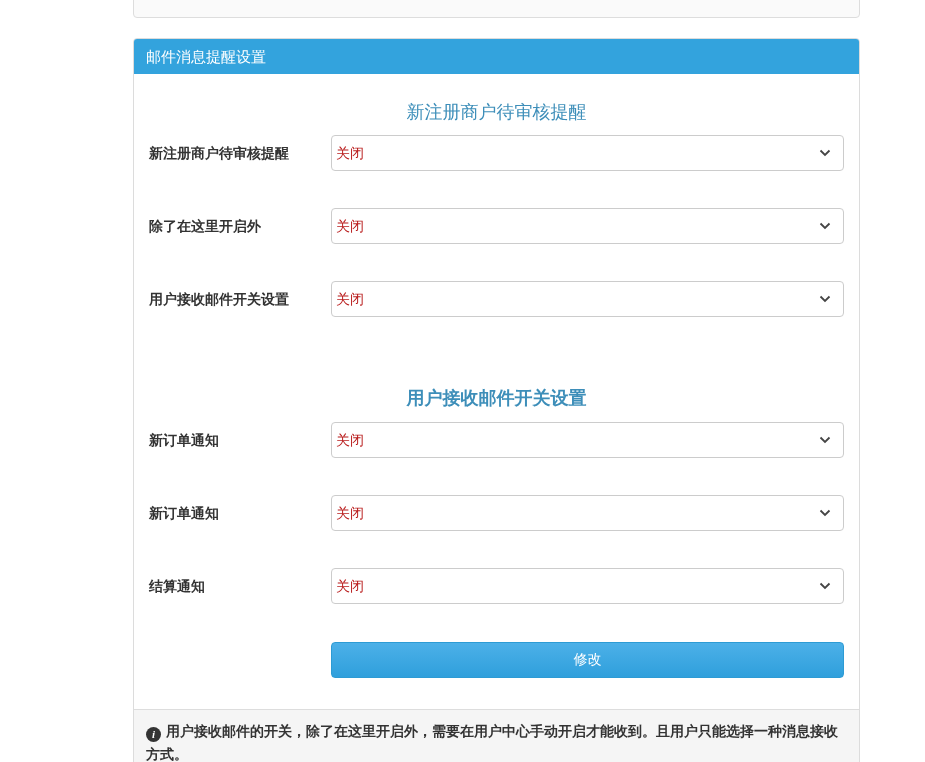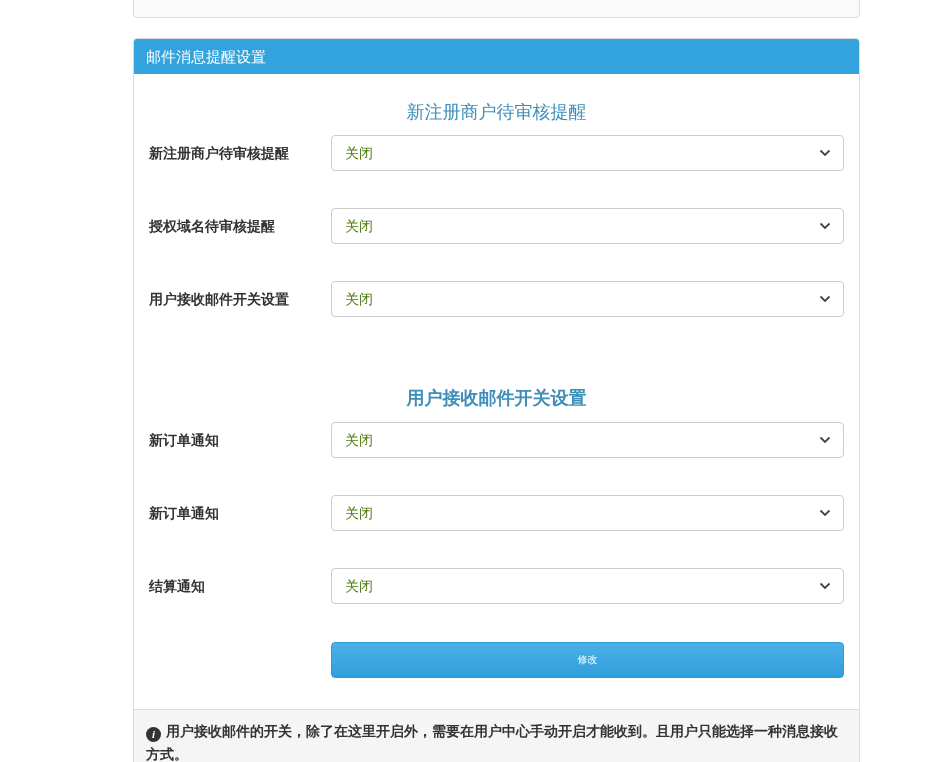--- a/index.html
+++ b/index.html
@@ -77,22 +77,22 @@
     flex: 1;
     margin-left: 25px;
   }
   select.form-select {
     width: 100%;
     height: 36px;
     border: 1px solid #cccccc;
     border-radius: 4px;
     background: #ffffff;
     font-size: 14px;
-    color: #4d7c0f;
-    padding: 0 30px 0 13px;
+    color: #b91c1c;
+    padding: 0 30px 0 4px;
     -webkit-appearance: none;
     -moz-appearance: none;
     appearance: none;
     outline: none;
     font-family: "Liberation Sans", "DejaVu Sans", sans-serif;
   }
   .chevron {
     position: absolute;
     right: 13px;
     top: 50%;
@@ -108,21 +108,21 @@
     margin-top: 38px;
   }
   .button-spacer { width: 182px; }
   .submit-button {
     flex: 1;
     height: 36px;
     border: 1px solid #2d9bd4;
     border-radius: 4px;
     background: linear-gradient(#4cb0e8, #2f9fdc);
     color: #ffffff;
-    font-size: 10px;
+    font-size: 14px;
     cursor: pointer;
     font-family: "Liberation Sans", "DejaVu Sans", sans-serif;
   }
 
   .panel-footer {
     background: #f5f5f5;
     border-top: 1px solid #dddddd;
     border-radius: 0 0 3px 3px;
     padding: 10px 12px;
     font-size: 14px;
@@ -170,21 +170,21 @@
           <select class="form-select">
             <option>关闭</option>
           </select>
           <svg class="chevron" viewBox="0 0 12 8">
             <polyline points="1.5,1.5 6,6 10.5,1.5" fill="none" stroke="#444444" stroke-width="1.8"></polyline>
           </svg>
         </div>
       </div>
 
       <div class="form-row">
-        <div class="form-label">授权域名待审核提醒</div>
+        <div class="form-label">除了在这里开启外</div>
         <div class="form-control-wrap">
           <select class="form-select">
             <option>关闭</option>
           </select>
           <svg class="chevron" viewBox="0 0 12 8">
             <polyline points="1.5,1.5 6,6 10.5,1.5" fill="none" stroke="#444444" stroke-width="1.8"></polyline>
           </svg>
         </div>
       </div>
 

